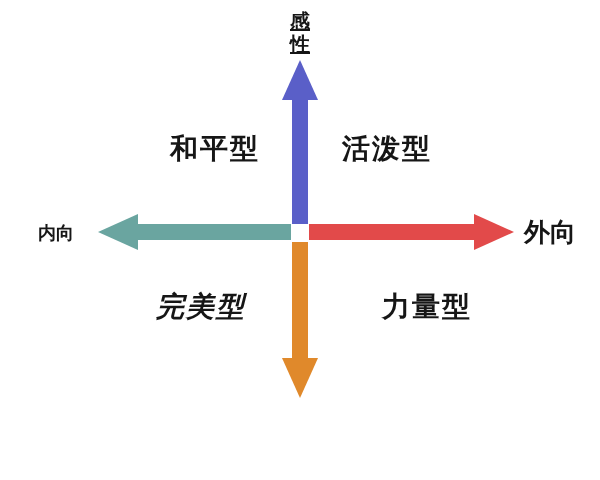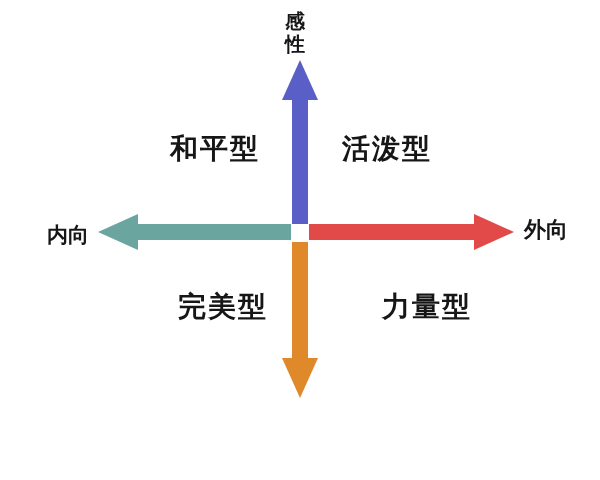--- a/index.html
+++ b/index.html
@@ -33,49 +33,51 @@
     white-space: nowrap;
   }
   .quadrant-label {
     font-size: 28px;
     width: 170px;
     text-align: center;
     letter-spacing: 2px;
   }
   .v-label {
     width: 30px;
+    text-align: center;
     white-space: normal;
     word-break: break-all;
     line-height: 1.15;
+    text-decoration: underline;
   }
   .axis-label-top {
     left: 285px;
     top: 10px;
     font-size: 20px;
   }
   .axis-label-bottom {
     left: 284px;
     top: 400px;
     font-size: 26px;
   }
   .axis-label-left {
     left: 38px;
     top: 221px;
     width: 60px;
-    text-align: center;
-    font-size: 21px;
+    text-align: left;
+    font-size: 18px;
   }
   .axis-label-right {
     left: 524px;
     top: 215px;
-    font-size: 22px;
+    font-size: 26px;
   }
   .q-top-left    { left: 130px; top: 130px; }
   .q-top-right   { left: 302px; top: 130px; }
-  .q-bottom-left { left: 138px; top: 288px; }
+  .q-bottom-left { left: 116px; top: 288px; font-style: italic; }
   .q-bottom-right{ left: 302px; top: 288px; text-align: right; }
 </style>
 </head>
 <body>
 
 <div class="canvas">
 
   <svg class="axes-svg" viewBox="0 0 600 480">
 
     <g fill="#5a5fc8">

